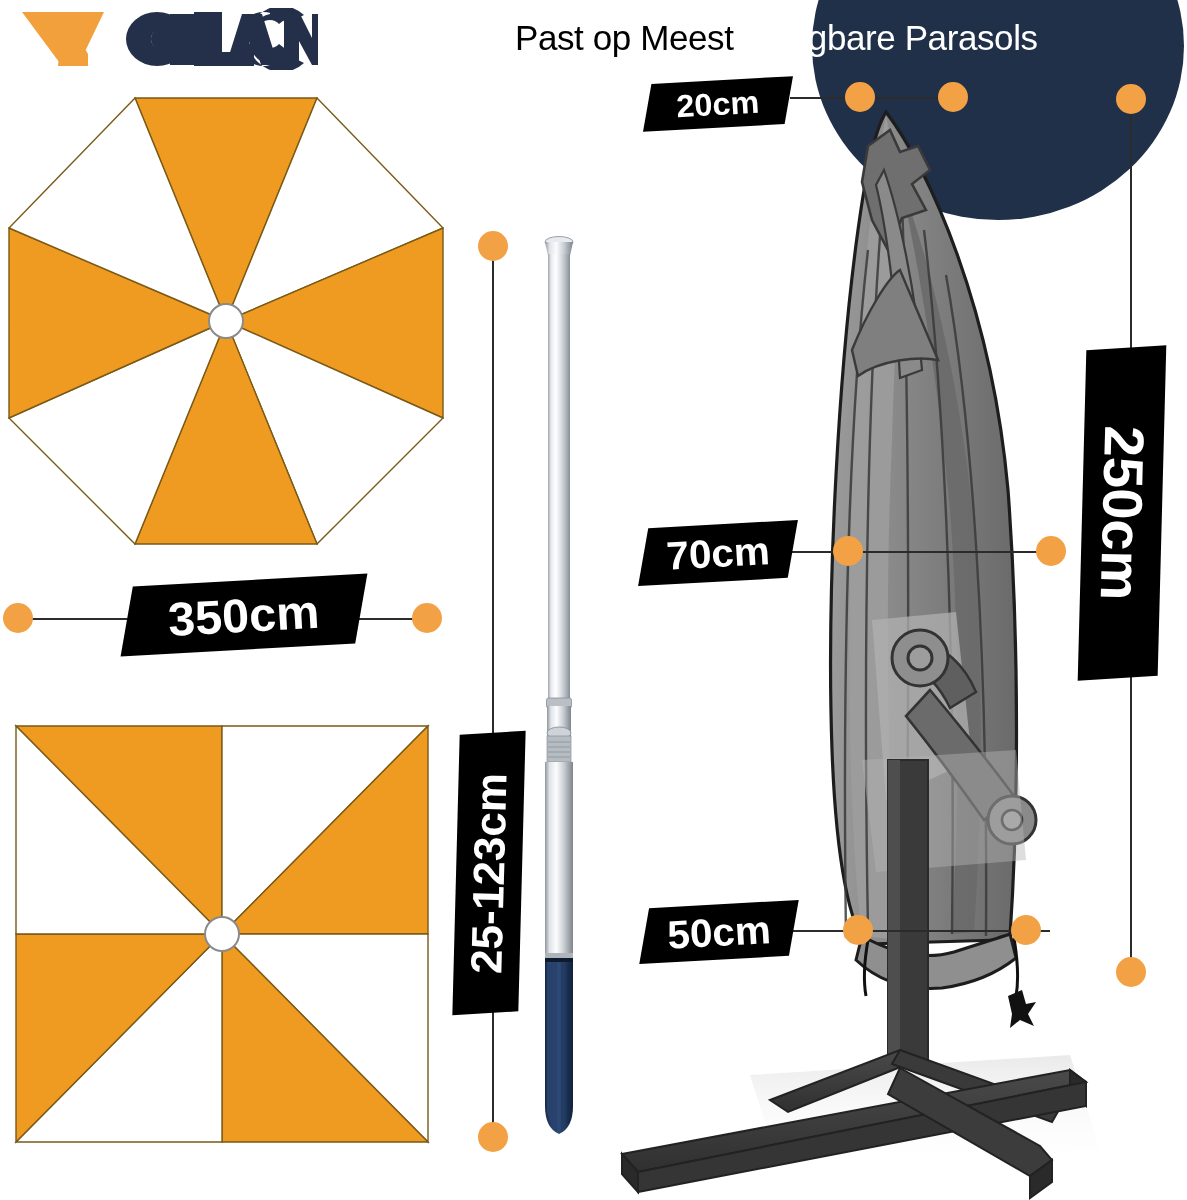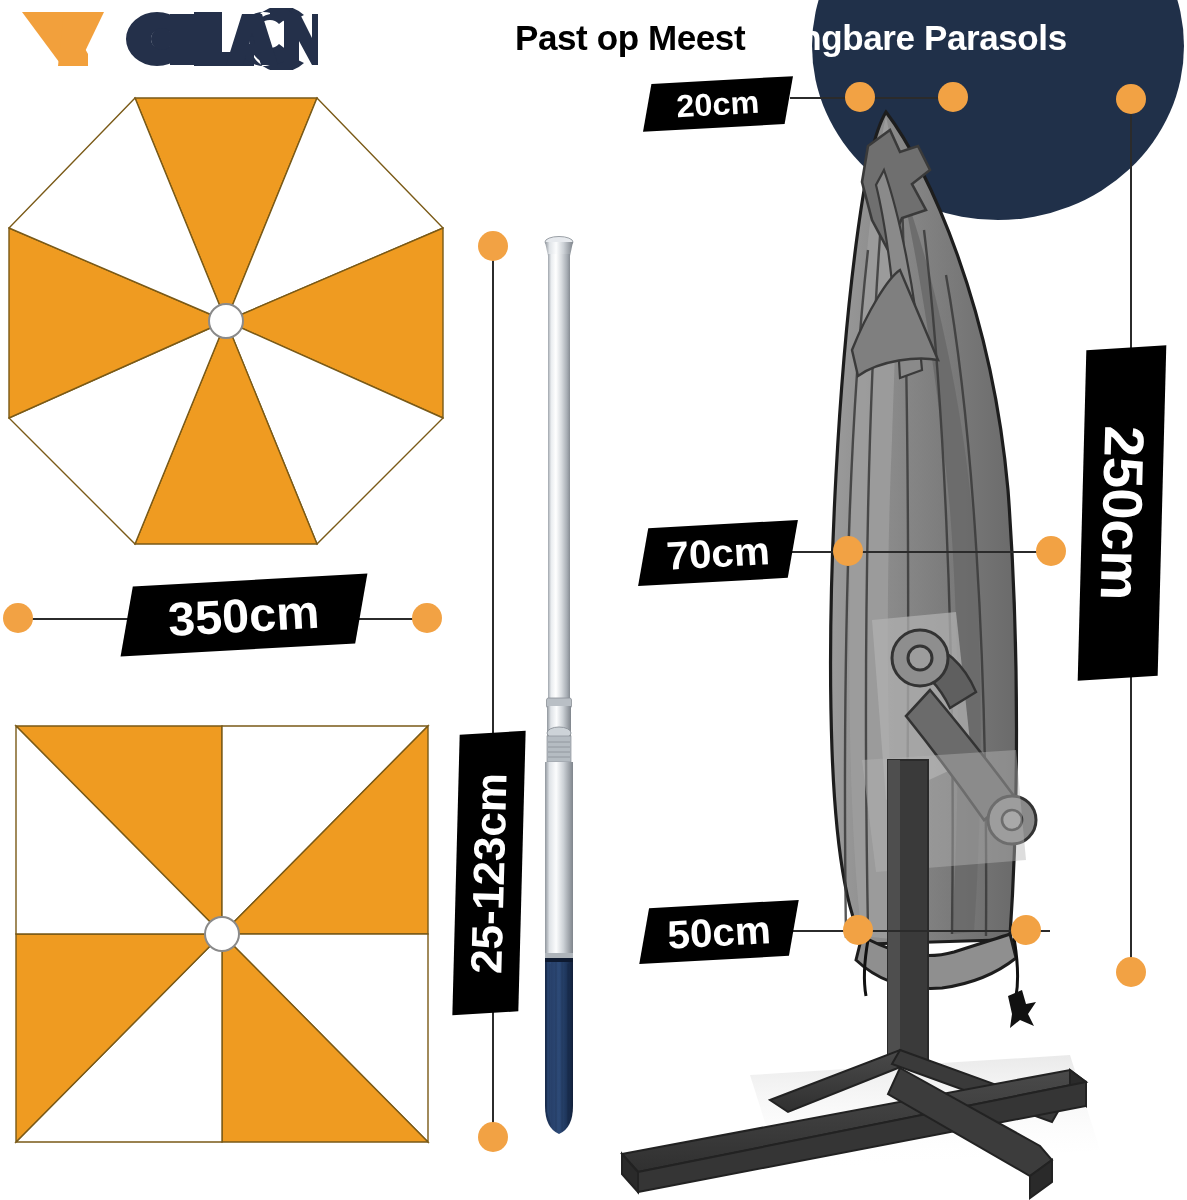--- a/index.html
+++ b/index.html
@@ -11,21 +11,21 @@
   }
   .stage{position:absolute;left:0;top:0;width:1187px;height:1200px;background:#ffffff;}
 
   
   .logo{position:absolute;left:18px;top:8px;height:62px;display:flex;align-items:center;}
   .logo-svg{display:block;}
 
   
   .headline{
     position:absolute;left:515px;top:18px;
-    font-size:35px;font-weight:700;letter-spacing:-0.4px;
+    font-size:35px;font-weight:400;letter-spacing:-0.4px;
     white-space:nowrap;z-index:6;
   }
   .headline .part-light{color:#ffffff;}
 
   
   .navy-blob{
     position:absolute;left:812px;top:-128px;
     width:372px;height:348px;border-radius:50%;
     background:#203049;z-index:2;
   }

